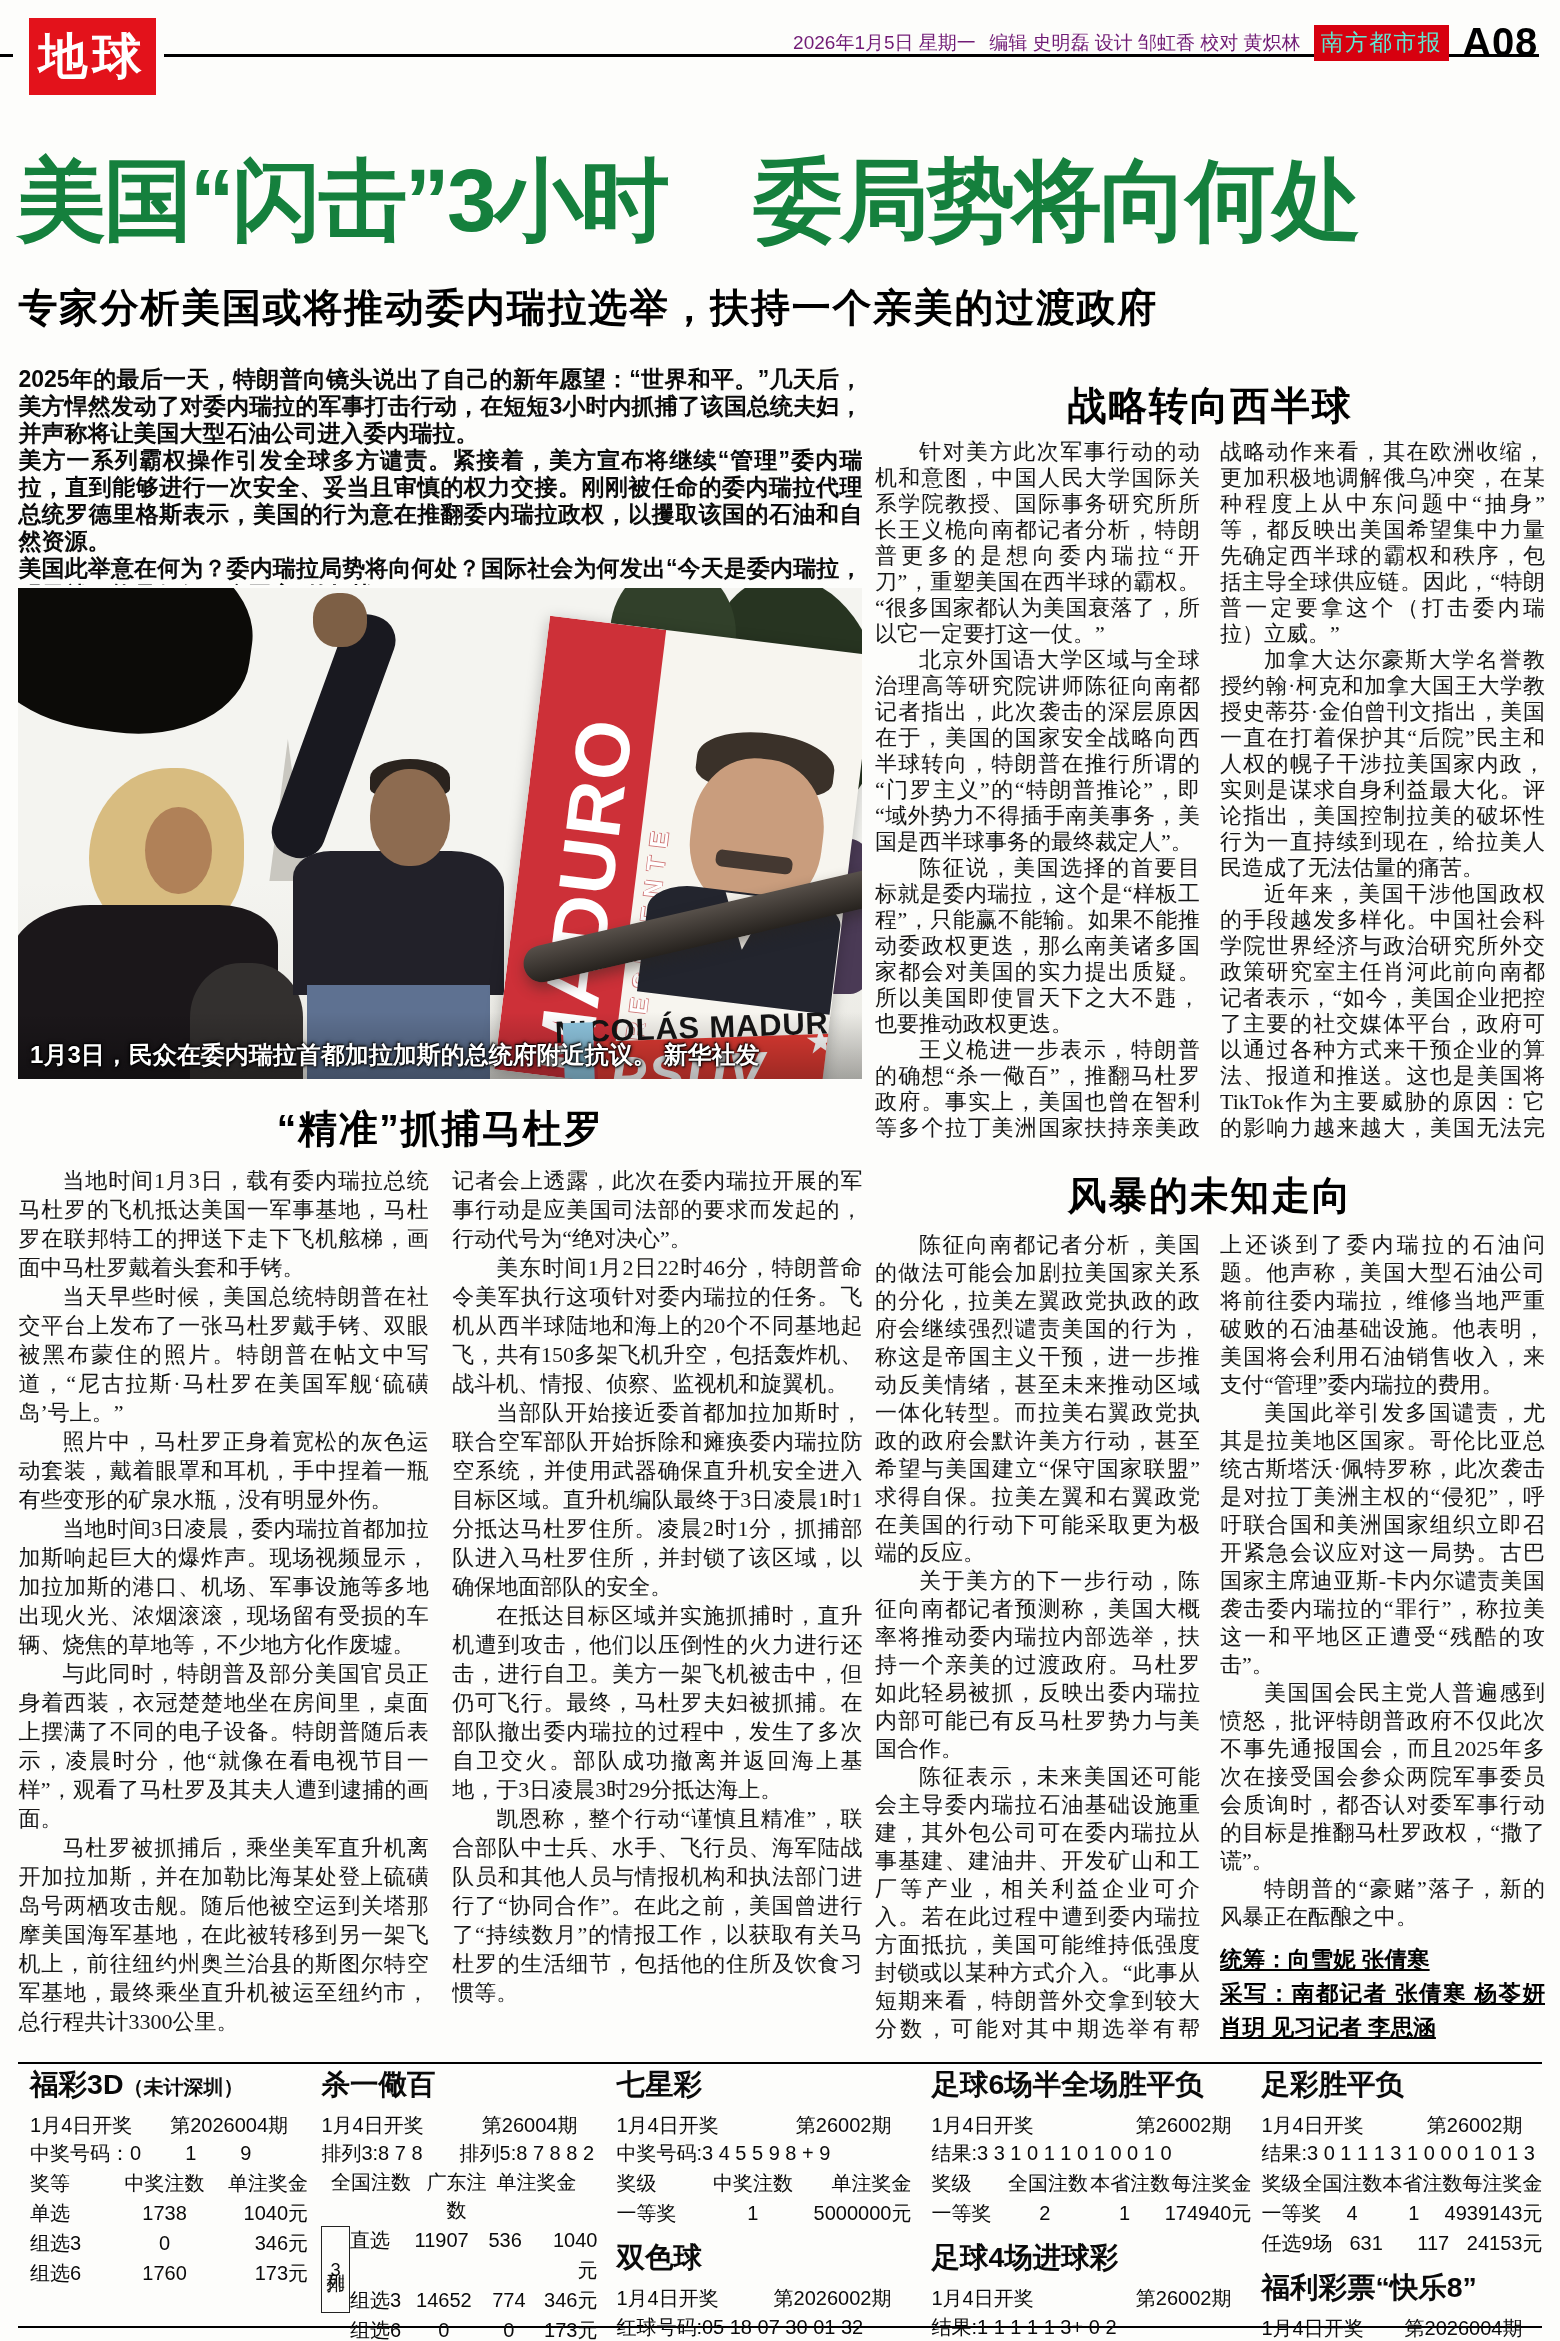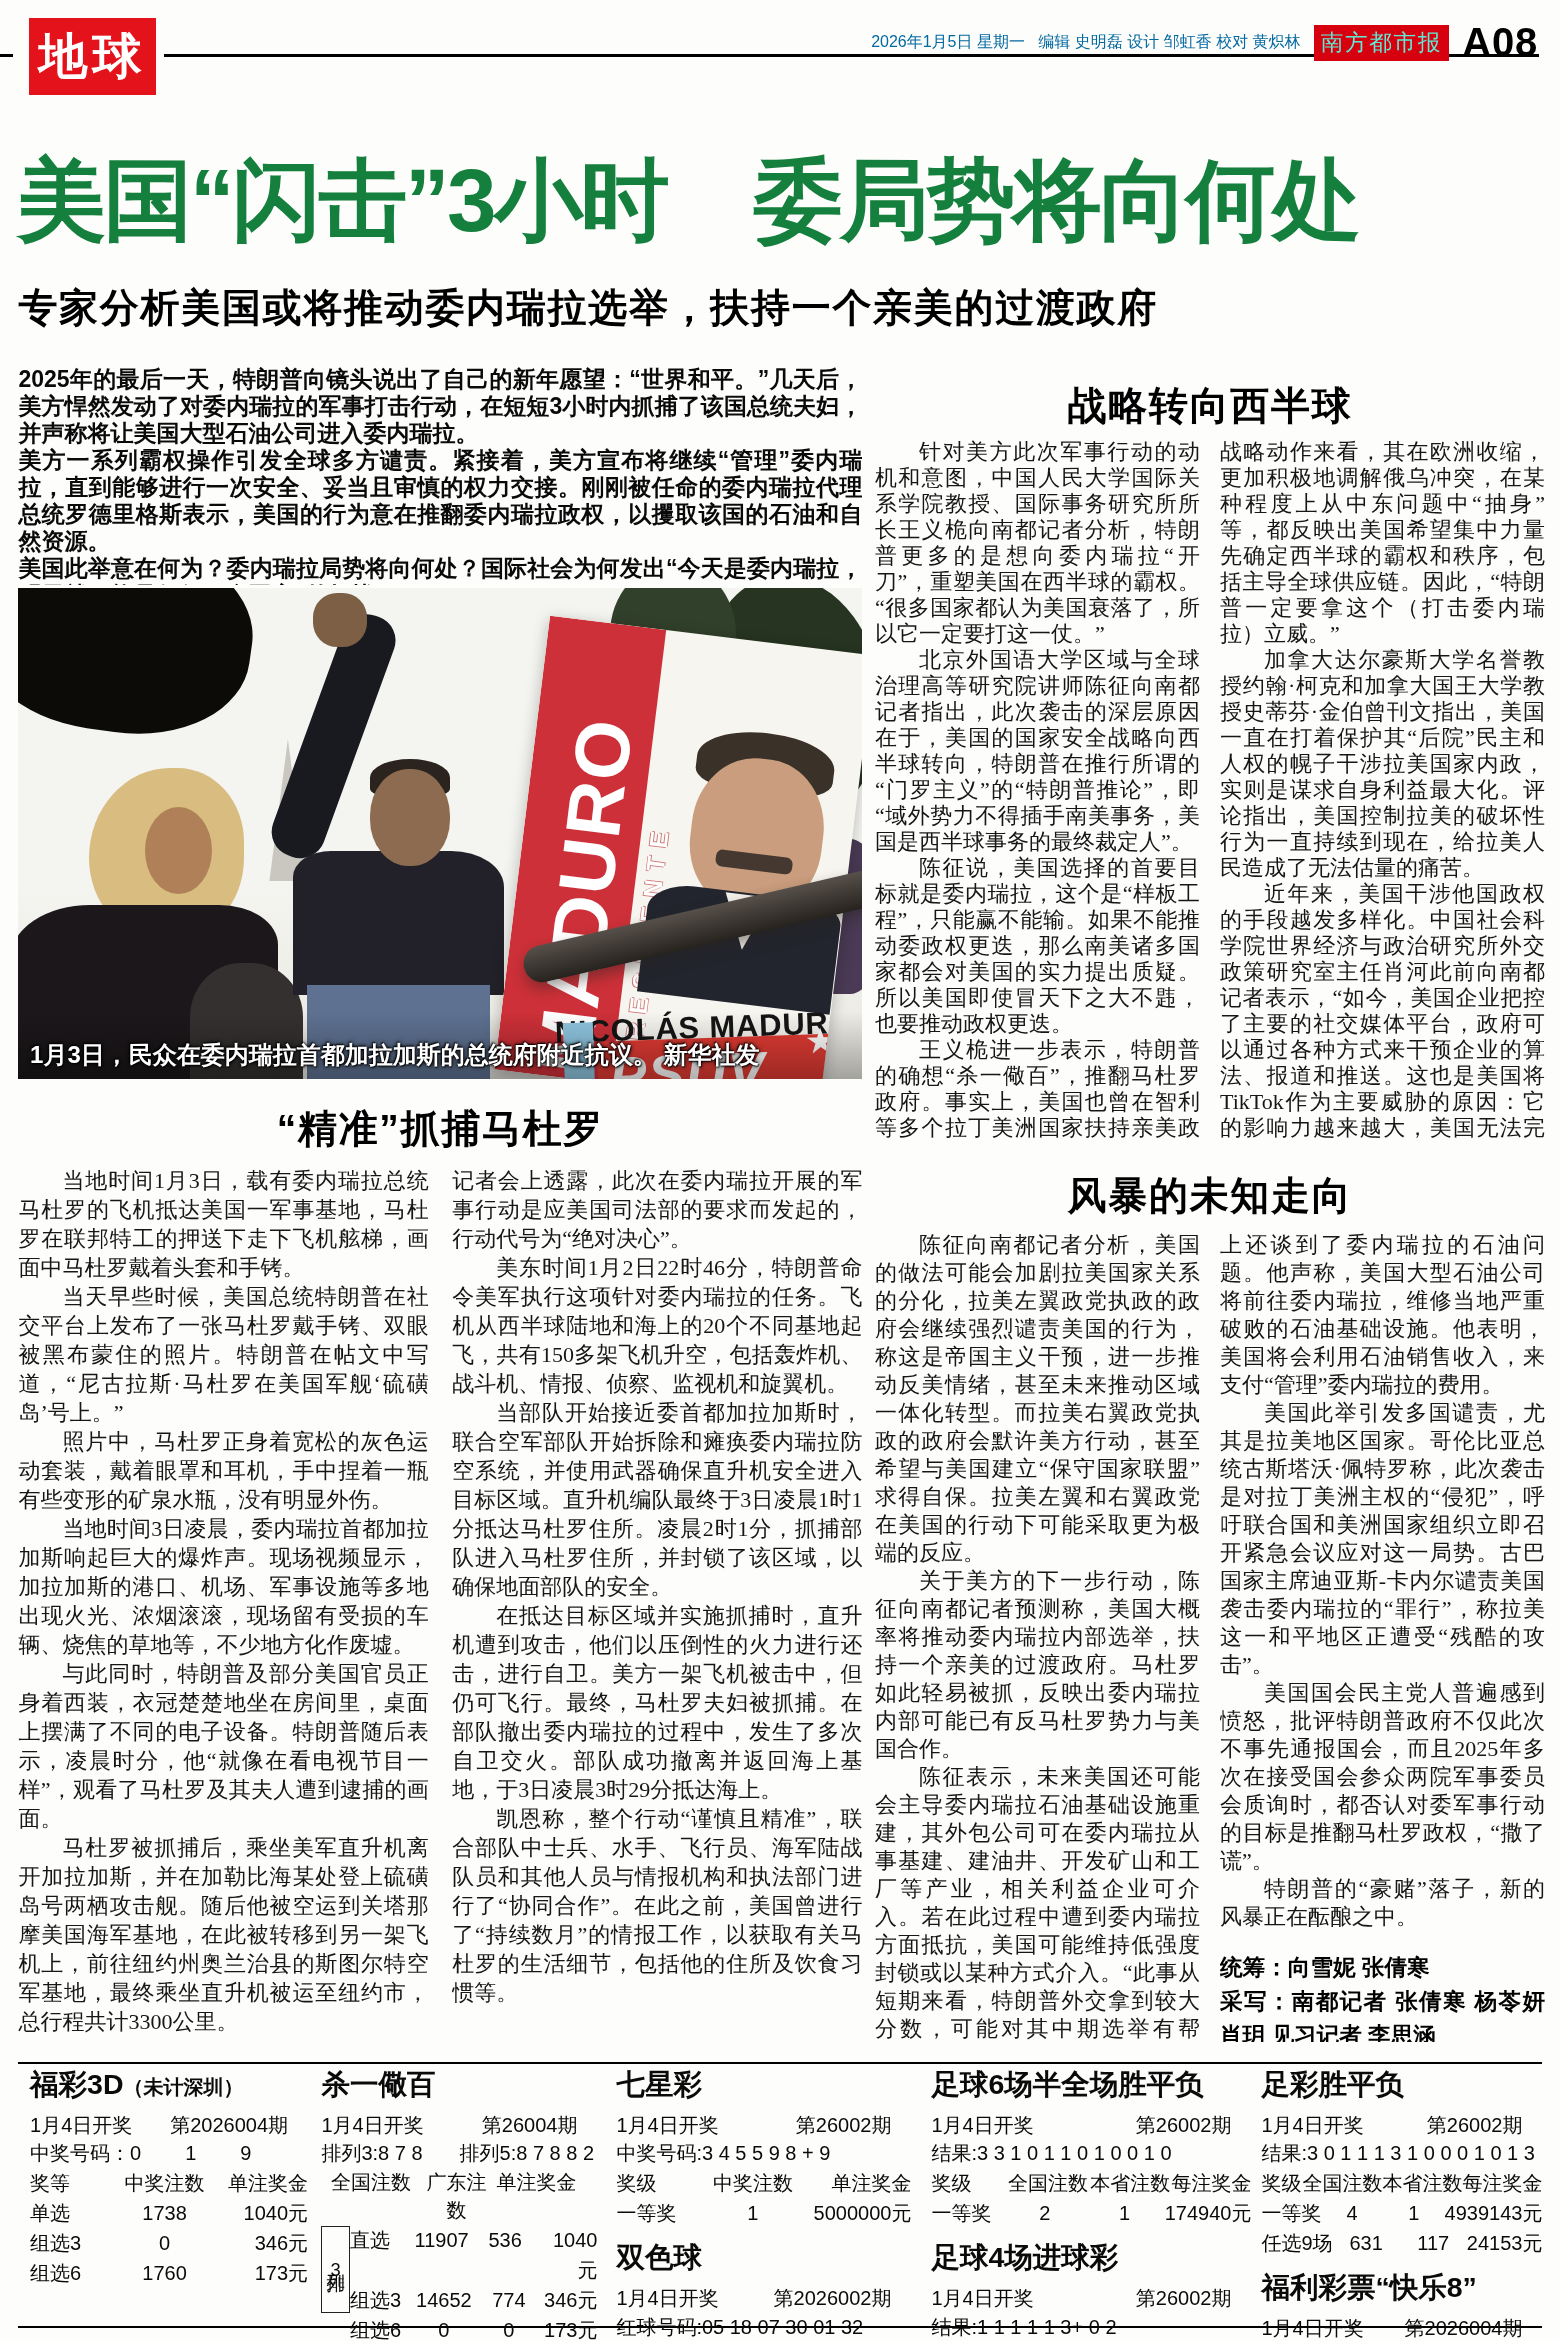--- a/index.html
+++ b/index.html
@@ -7,21 +7,21 @@
   .page {
     position:relative; width:1560px; height:2342px; margin:0 auto;
     background:#fdfdfb; color:#000; overflow:hidden;
     font-family:"Liberation Sans","DejaVu Sans",sans-serif;
   }
   
   .sec-box { position:absolute; left:29px; top:18.4px; width:127px; height:77px;
     background:#e3121b; color:#fff; font-size:49px; font-weight:900;
     display:flex; align-items:center; justify-content:center; letter-spacing:5px; }
   .hdr-meta { position:absolute; top:20px; right:22px; display:flex; align-items:center; gap:13.4px; }
-  .hdr-date, .hdr-staff { font-size:16px; color:#0369a1; }
+  .hdr-date, .hdr-staff { font-size:19px; color:#701a75; }
   .brand-tag { background:#d7000f; color:#5eead4; font-weight:400; font-size:22.6px; padding:2.5px 6.7px; letter-spacing:1.7px; }
   .page-no { font-size:40px; font-weight:900; letter-spacing:0.8px; }
   .hdr-rule { position:absolute; left:164px; top:54px; width:1375px; height:2.5px; background:#000; }
   .hdr-rule-edge { position:absolute; left:0; top:54px; width:13.4px; height:2.5px; background:#000; }
 
   
   .headline { position:absolute; left:17px; top:141px; width:1508px;
     font-size:89px; font-weight:900; letter-spacing:-2.5px; white-space:nowrap; color:#15803d; }
   .subhead { position:absolute; left:18.4px; top:281px; width:1474px;
     font-size:39px; font-weight:700; letter-spacing:1.7px; }
@@ -105,21 +105,21 @@
   .jz-cols { left:18.4px;  top:1166px; width:844px; height:878px; gap:23.5px; }
   .zl-cols { left:875px; top:439px;  width:670px; height:702px;  gap:20px; }
   .fb-cols { left:875px; top:1231px; width:670px; height:811px;  gap:20px; }
   .col { flex:1; overflow:hidden; }
   .body-p { font-family:"Liberation Serif","DejaVu Serif",serif; font-size:22px;
     color:#161616; text-align:justify; text-indent:2em; }
   .jz-cols .body-p { line-height:29px; }
   .zl-cols .body-p { line-height:26px; }
   .fb-cols .body-p { line-height:28px; }
   .body-p.cont { text-indent:0; }
-  .credits { margin-top:20px; }
+  .credits { margin-top:12px;text-decoration:underline; }
   .credits p { font-family:"Liberation Sans","DejaVu Sans",sans-serif; font-size:22.6px;
     font-weight:700; line-height:34px; text-align:justify; color:#000; }
 
   
   .lotto { position:absolute; left:18.4px; top:2062px; width:1524px; height:266px;
     border-top:2.5px solid #000; border-bottom:2.5px solid #000; font-size:20px; color:#0a0a0a; }
   .lot-col { position:absolute; top:2px; }
   .lot-c1 { left:11.7px;   width:278px; }
   .lot-c2 { left:303px;  width:276px; }
   .lot-c3 { left:598px;  width:295px; }

